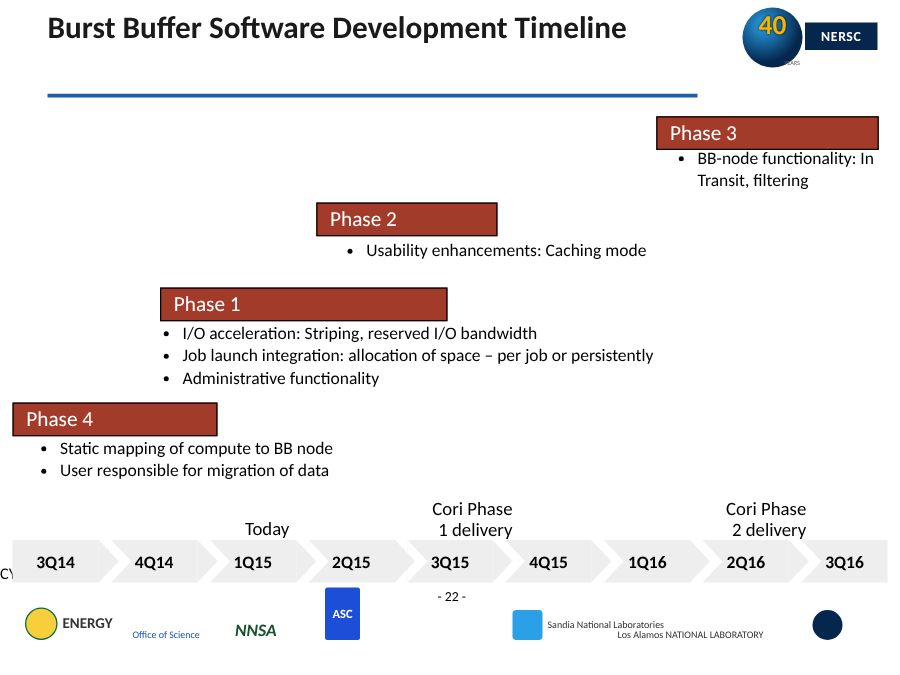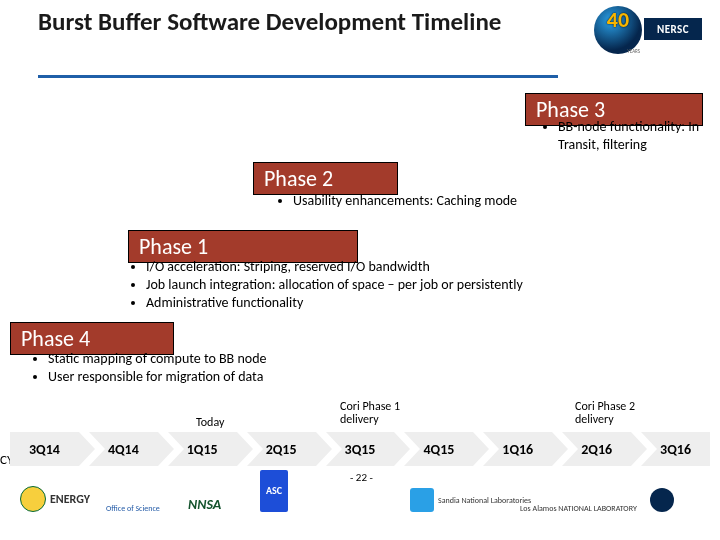--- a/index.html
+++ b/index.html
@@ -4,21 +4,21 @@
 <style>
   html,body{margin:0;padding:0;width:720px;height:540px;font-family:Calibri,Arial,sans-serif;background:#fff;color:#000;overflow:hidden}
   .slide{position:relative;width:720px;height:524px}
   .title{position:absolute;left:38px;top:8px;font-size:25px;font-weight:700;line-height:1.15;color:#1a1a1a}
   .title-rule{position:absolute;left:38px;top:75px;width:520px;height:3px;background:#1f5fa8}
   .nersc{position:absolute;right:18px;top:18px;width:58px;height:22px;background:#05264d;color:#fff;font-size:11px;font-weight:700;display:flex;align-items:center;justify-content:center;letter-spacing:.5px}
   .y40{position:absolute;right:78px;top:6px;width:48px;height:48px;border-radius:50%;background:radial-gradient(circle at 35% 30%,#2aa0e6 0%,#05264d 65%);display:flex;align-items:flex-start;justify-content:center}
   .y40 span{color:#f7b500;font-size:22px;font-weight:800;text-shadow:0 0 2px #000}
   .y40txt{position:absolute;right:80px;top:48px;font-size:5px;color:#666}
 
-  .phase-box{position:absolute;background:#a33b2b;color:#fff;border:1px solid #000;font-size:22px;padding:2px 10px;box-sizing:border-box}
+  .phase-box{position:absolute;background:#a33b2b;color:#fff;border:1px solid #000;font-size:17px;padding:2px 10px;box-sizing:border-box}
   .phase3{left:525px;top:93px;width:178px}
   .phase2{left:253px;top:162px;width:145px}
   .phase1{left:128px;top:230px;width:230px}
   .phase0{left:10px;top:322px;width:164px}
 
   .bul{position:absolute;font-size:14px;line-height:1.3}
   .bul ul{margin:0;padding-left:18px}
   .p3b{left:540px;top:118px;width:170px}
   .p2b{left:275px;top:192px;width:430px}
   .p1b{left:128px;top:258px;width:560px}
@@ -26,35 +26,35 @@
 
   .timeline{position:absolute;left:10px;top:432px;width:700px;height:34px;display:flex}
   .chev{position:relative;flex:1;height:34px;background:#eee;margin-right:10px;display:flex;align-items:center;justify-content:center;font-size:14px;font-weight:600}
   .chev:after{content:"";position:absolute;right:-16px;top:0;border-top:17px solid transparent;border-bottom:17px solid transparent;border-left:16px solid #eee;z-index:2}
   .chev:before{content:"";position:absolute;left:0;top:0;border-top:17px solid transparent;border-bottom:17px solid transparent;border-left:16px solid #fff;z-index:1}
   .chev:first-child:before{display:none}
   .chev:last-child{margin-right:0}
   .chev:last-child:after{display:none}
   .cy{position:absolute;left:0px;top:452px;font-size:13px}
 
-  .tlabel{position:absolute;font-size:12px;text-align:left;line-height:1.1}
+  .tlabel{position:absolute;font-size:15px;text-align:right;line-height:1.1}
   .today{left:196px;top:416px}
   .cori1{left:340px;top:400px;width:70px}
   .cori2{left:575px;top:400px;width:70px}
 
   .footer{position:absolute;left:0;bottom:8px;width:720px;height:50px}
   .pgnum{position:absolute;left:350px;bottom:32px;font-size:11px}
   .flogo{position:absolute;bottom:4px;font-size:8px;color:#333;text-align:center;line-height:1;display:flex;align-items:center;gap:4px}
   .flogo .ic{width:24px;height:24px;border-radius:50%}
   .doe{left:20px}.doe .ic{background:#f7cf3d;border:1px solid #046a38}
   .oos{left:106px;color:#2159a6}
   .nnsa{left:188px}.nnsa .t{font-weight:800;color:#14532d;font-size:14px;font-style:italic}
   .asc{left:260px}
   .sandia{left:410px}.sandia .ic{background:#2aa0e6;border-radius:3px}
-  .lanl{left:520px}
+  .lanl{left:494px}
   .lbnl{left:650px}.lbnl .ic{background:#05264d}
 </style>
 </head>
 <body>
 
 <div class="slide">
   <div class="title">Burst Buffer Software Development Timeline</div>
   <div class="title-rule"></div>
   <div class="y40">
       <span>40</span>

